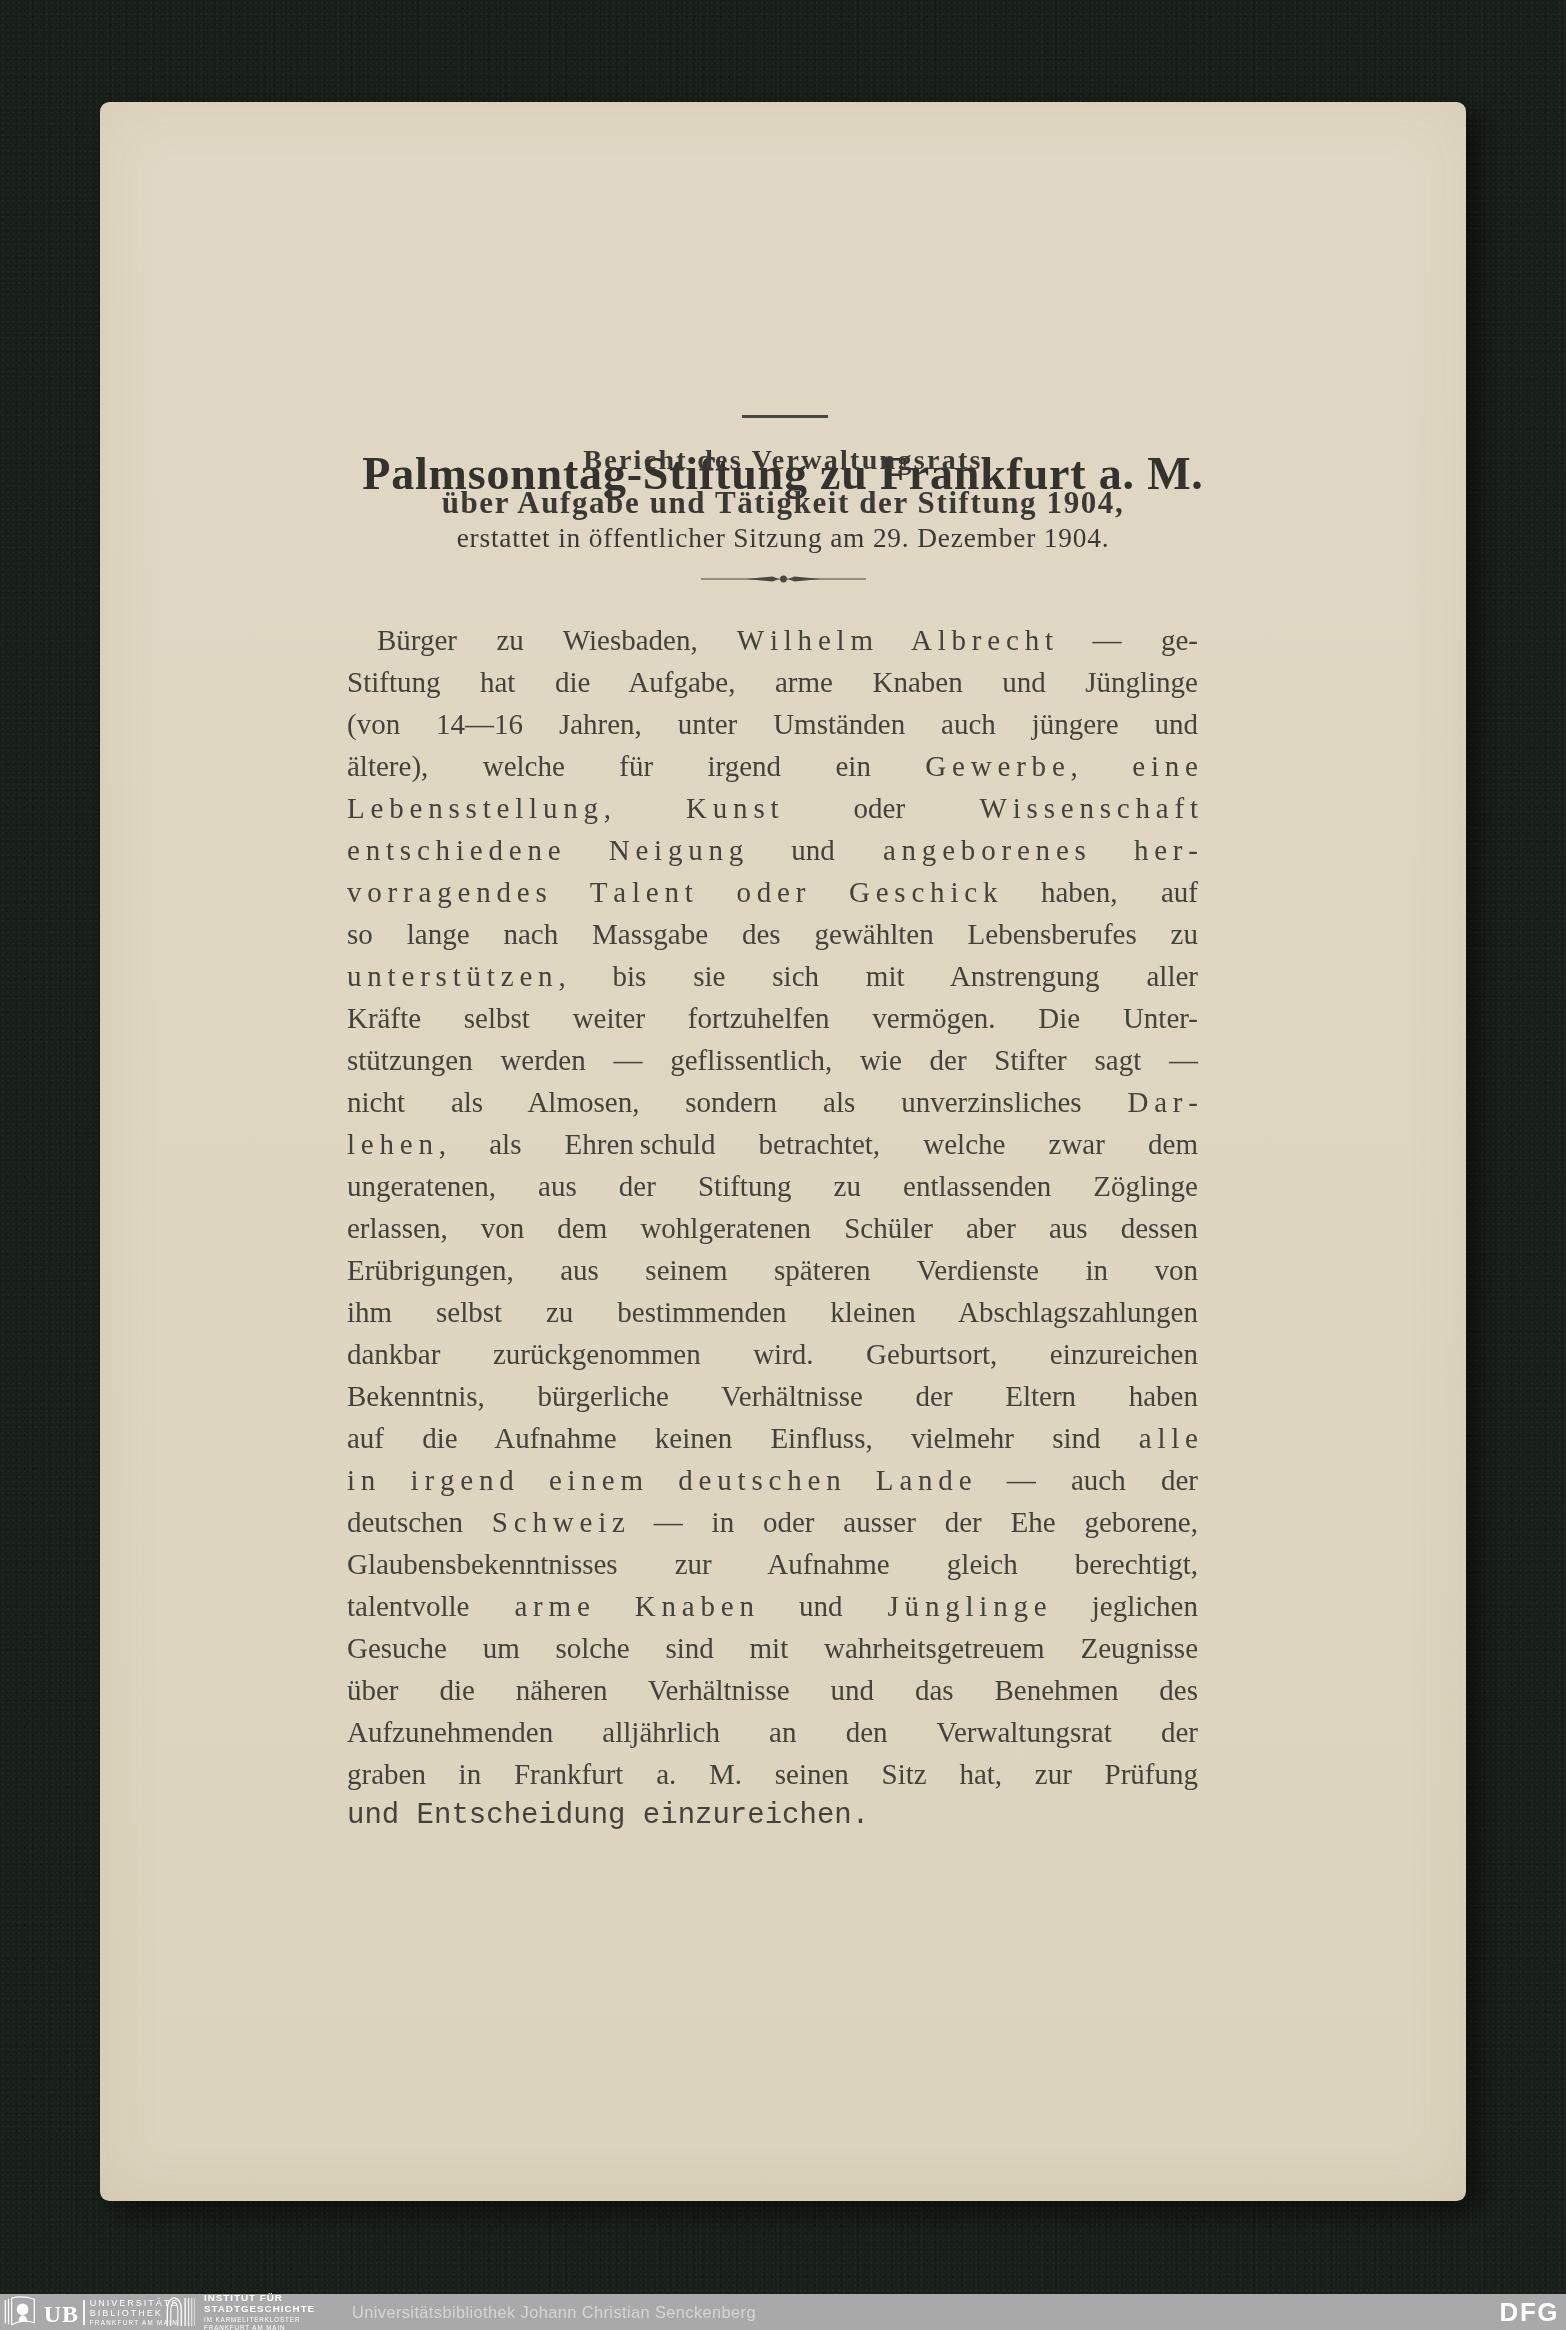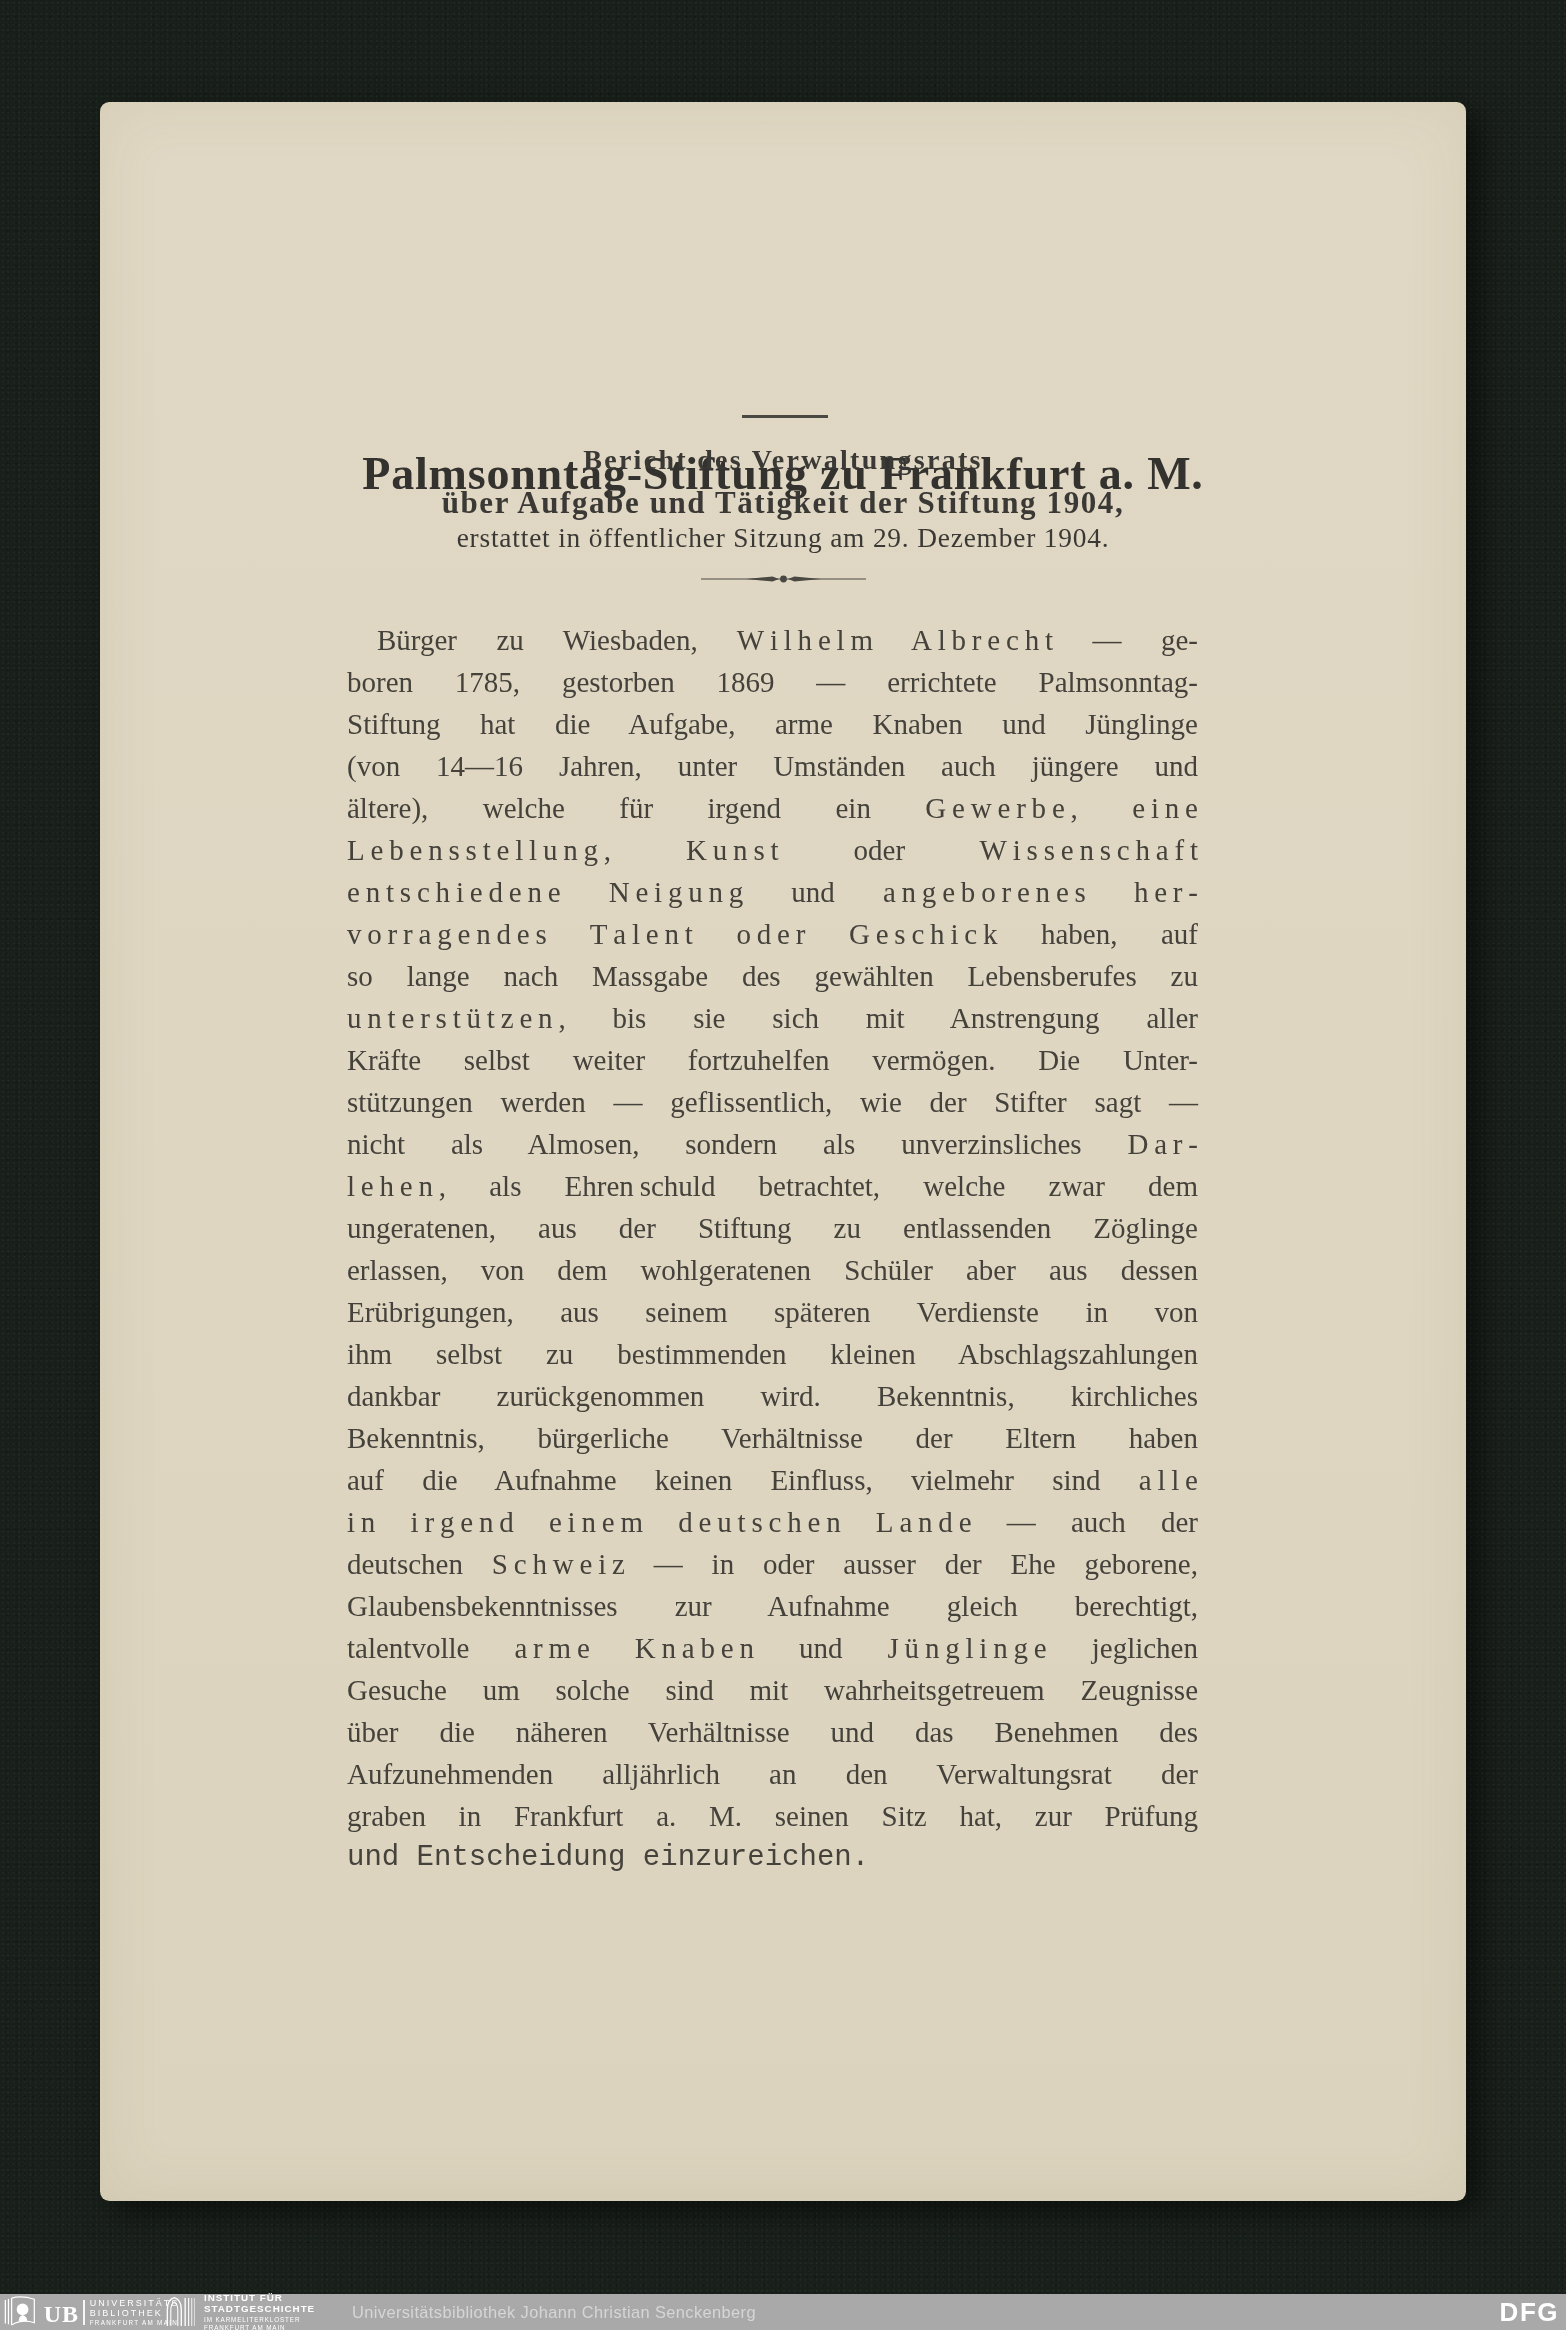--- a/index.html
+++ b/index.html
@@ -105,38 +105,37 @@
       <svg width="169" height="14" viewBox="0 0 216 18" aria-hidden="true">
         <line x1="2" y1="9" x2="214" y2="9" stroke="#4a4842" stroke-width="1.4"></line>
         <path d="M60 9 L94 5.8 L102 9 L94 12.2 Z" fill="#4a4842"></path>
         <path d="M156 9 L122 5.8 L114 9 L122 12.2 Z" fill="#4a4842"></path>
         <circle cx="108" cy="9" r="4.4" fill="#4a4842"></circle>
       </svg>
     </div>
 
     <div class="body-text">
         <div class="body-line">Bürger zu Wiesbaden, W i l h e l m A l b r e c h t — ge-</div>
-        <div class="body-line">boren 1785, gestorben 1869 — errichtete Palmsonntag-</div>
         <div class="body-line">Stiftung hat die Aufgabe, arme Knaben und Jünglinge</div>
         <div class="body-line">(von 14—16 Jahren, unter Umständen auch jüngere und</div>
         <div class="body-line">ältere), welche für irgend ein G e w e r b e , e i n e</div>
         <div class="body-line">L e b e n s s t e l l u n g , K u n s t oder W i s s e n s c h a f t</div>
         <div class="body-line">e n t s c h i e d e n e N e i g u n g und a n g e b o r e n e s h e r -</div>
         <div class="body-line">v o r r a g e n d e s T a l e n t o d e r G e s c h i c k haben, auf</div>
         <div class="body-line">so lange nach Massgabe des gewählten Lebensberufes zu</div>
         <div class="body-line">u n t e r s t ü t z e n , bis sie sich mit Anstrengung aller</div>
         <div class="body-line">Kräfte selbst weiter fortzuhelfen vermögen.  Die Unter-</div>
         <div class="body-line">stützungen werden — geflissentlich, wie der Stifter sagt —</div>
         <div class="body-line">nicht als Almosen, sondern als unverzinsliches D a r -</div>
         <div class="body-line">l e h e n , als Ehren schuld betrachtet, welche zwar dem</div>
         <div class="body-line">ungeratenen, aus der Stiftung zu entlassenden Zöglinge</div>
         <div class="body-line">erlassen, von dem wohlgeratenen Schüler aber aus dessen</div>
         <div class="body-line">Erübrigungen, aus seinem späteren Verdienste in von</div>
         <div class="body-line">ihm selbst zu bestimmenden kleinen Abschlagszahlungen</div>
-        <div class="body-line">dankbar zurückgenommen wird.  Bekenntnis, kirchliches</div>
+        <div class="body-line">dankbar zurückgenommen wird.  Geburtsort, einzureichen</div>
         <div class="body-line">Bekenntnis, bürgerliche Verhältnisse der Eltern haben</div>
         <div class="body-line">auf die Aufnahme keinen Einfluss, vielmehr sind a l l e</div>
         <div class="body-line">i n i r g e n d e i n e m d e u t s c h e n L a n d e — auch der</div>
         <div class="body-line">deutschen S c h w e i z — in oder ausser der Ehe geborene,</div>
         <div class="body-line">Glaubensbekenntnisses zur Aufnahme gleich berechtigt,</div>
         <div class="body-line">talentvolle a r m e K n a b e n und J ü n g l i n g e jeglichen</div>
         <div class="body-line">Gesuche um solche sind mit wahrheitsgetreuem Zeugnisse</div>
         <div class="body-line">über die näheren Verhältnisse und das Benehmen des</div>
         <div class="body-line">Aufzunehmenden alljährlich an den Verwaltungsrat der</div>
         <div class="body-line">graben in Frankfurt a. M. seinen Sitz hat, zur Prüfung</div>

